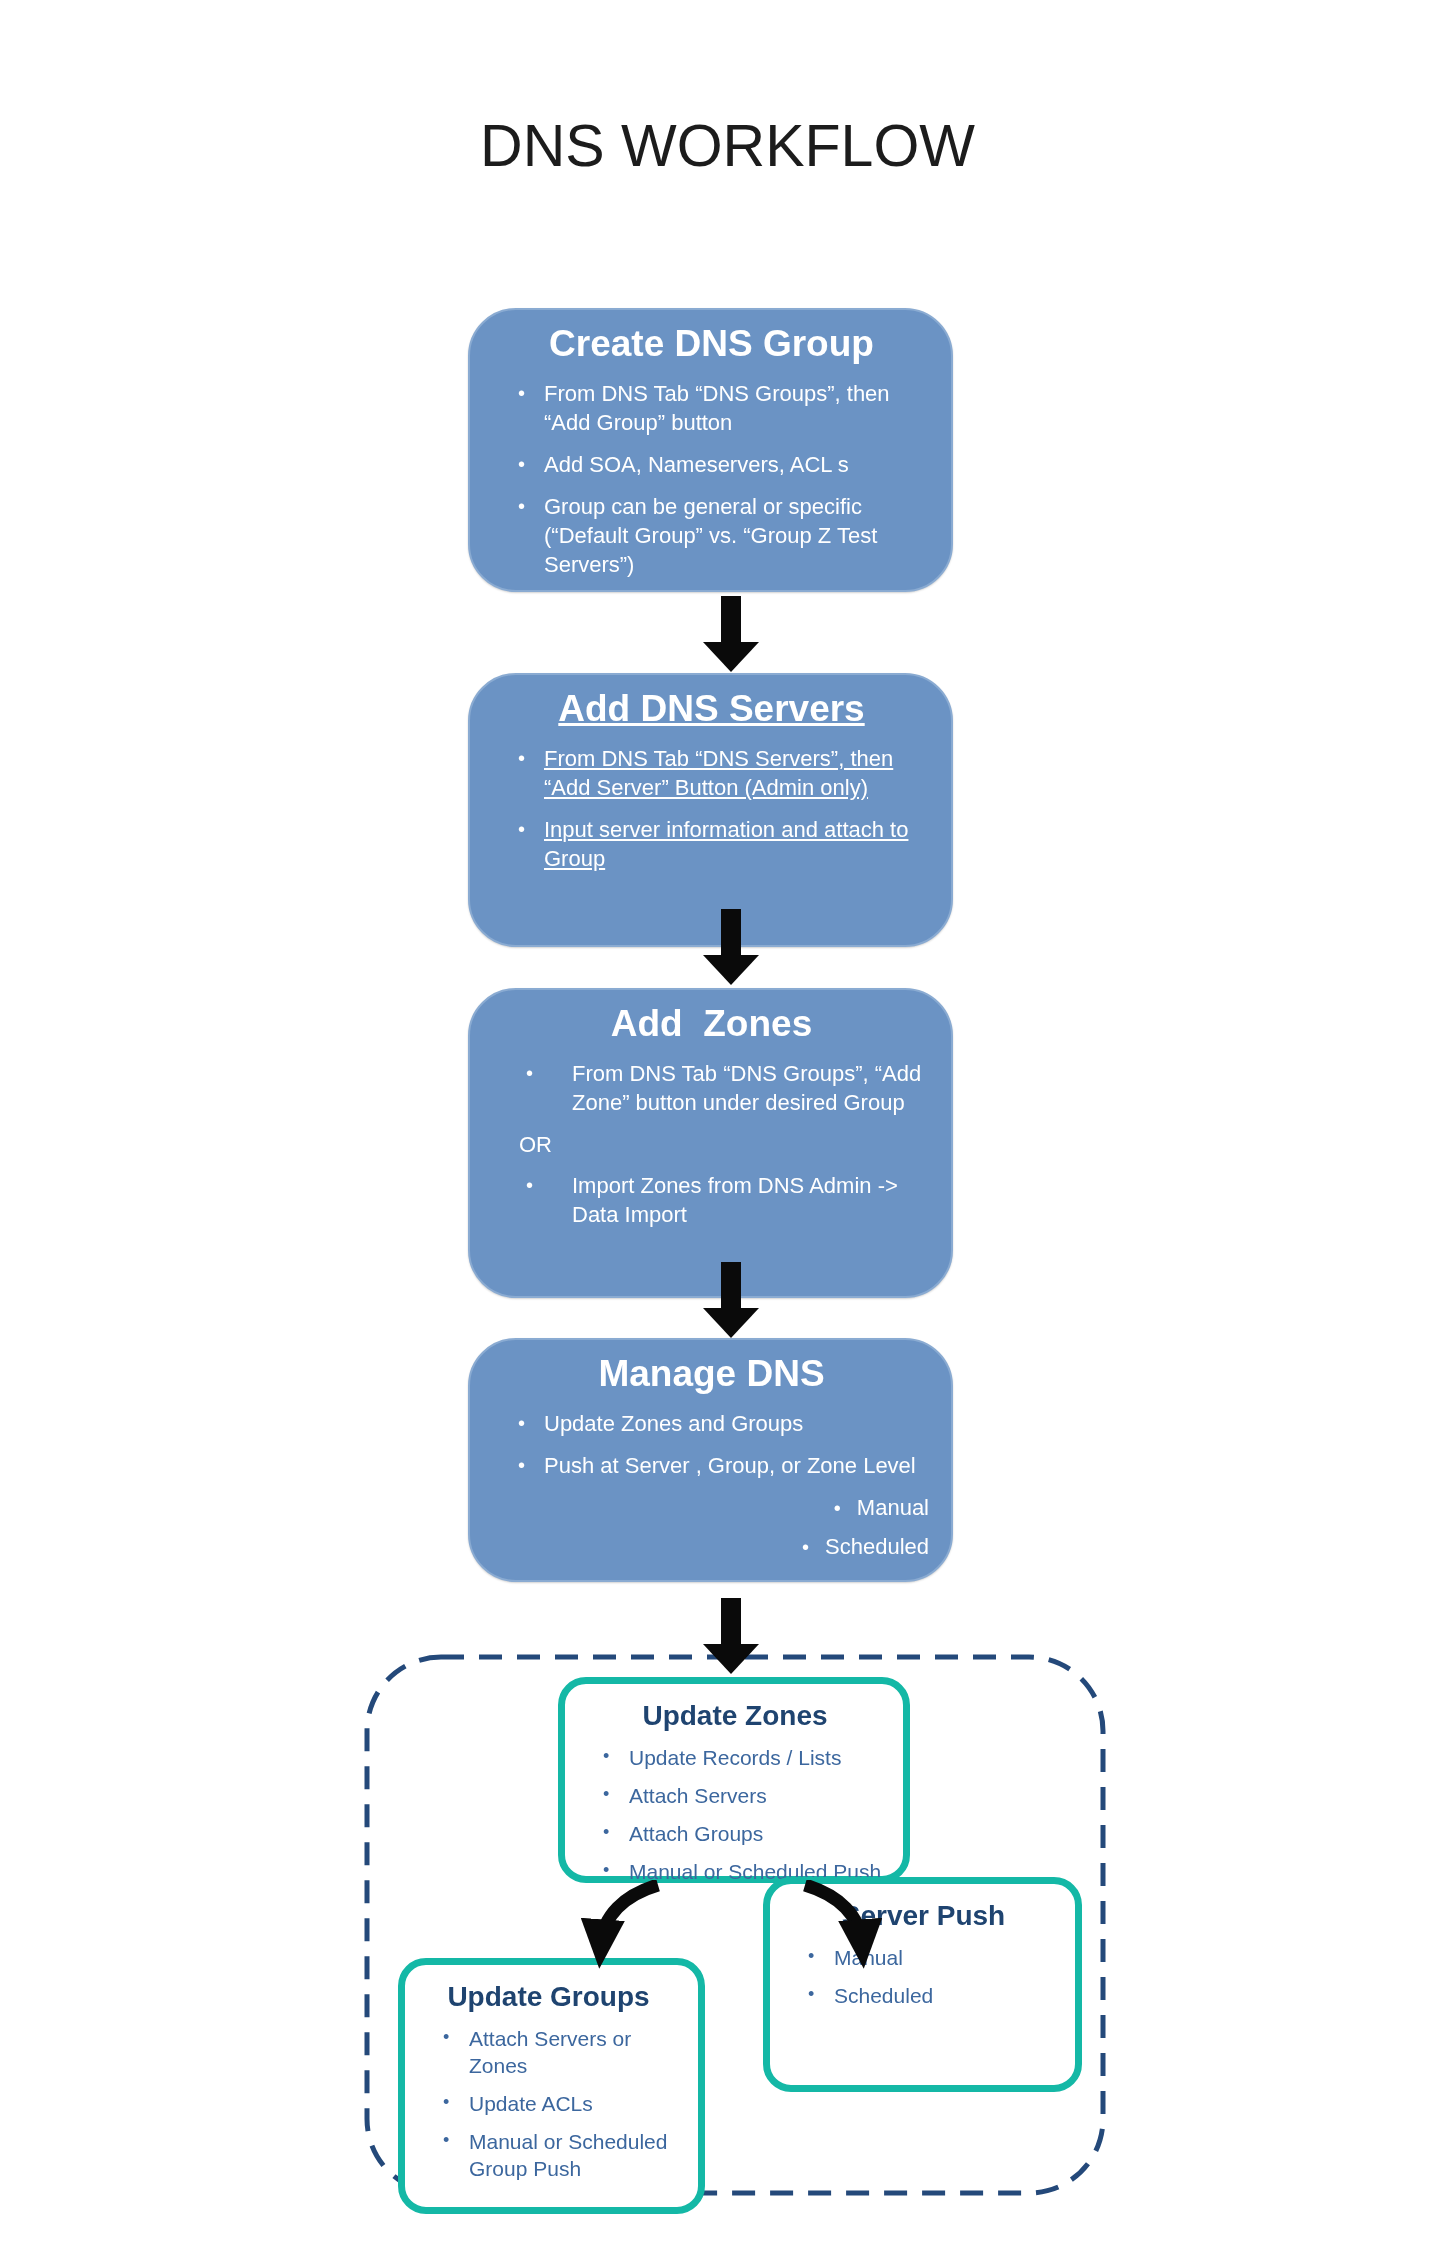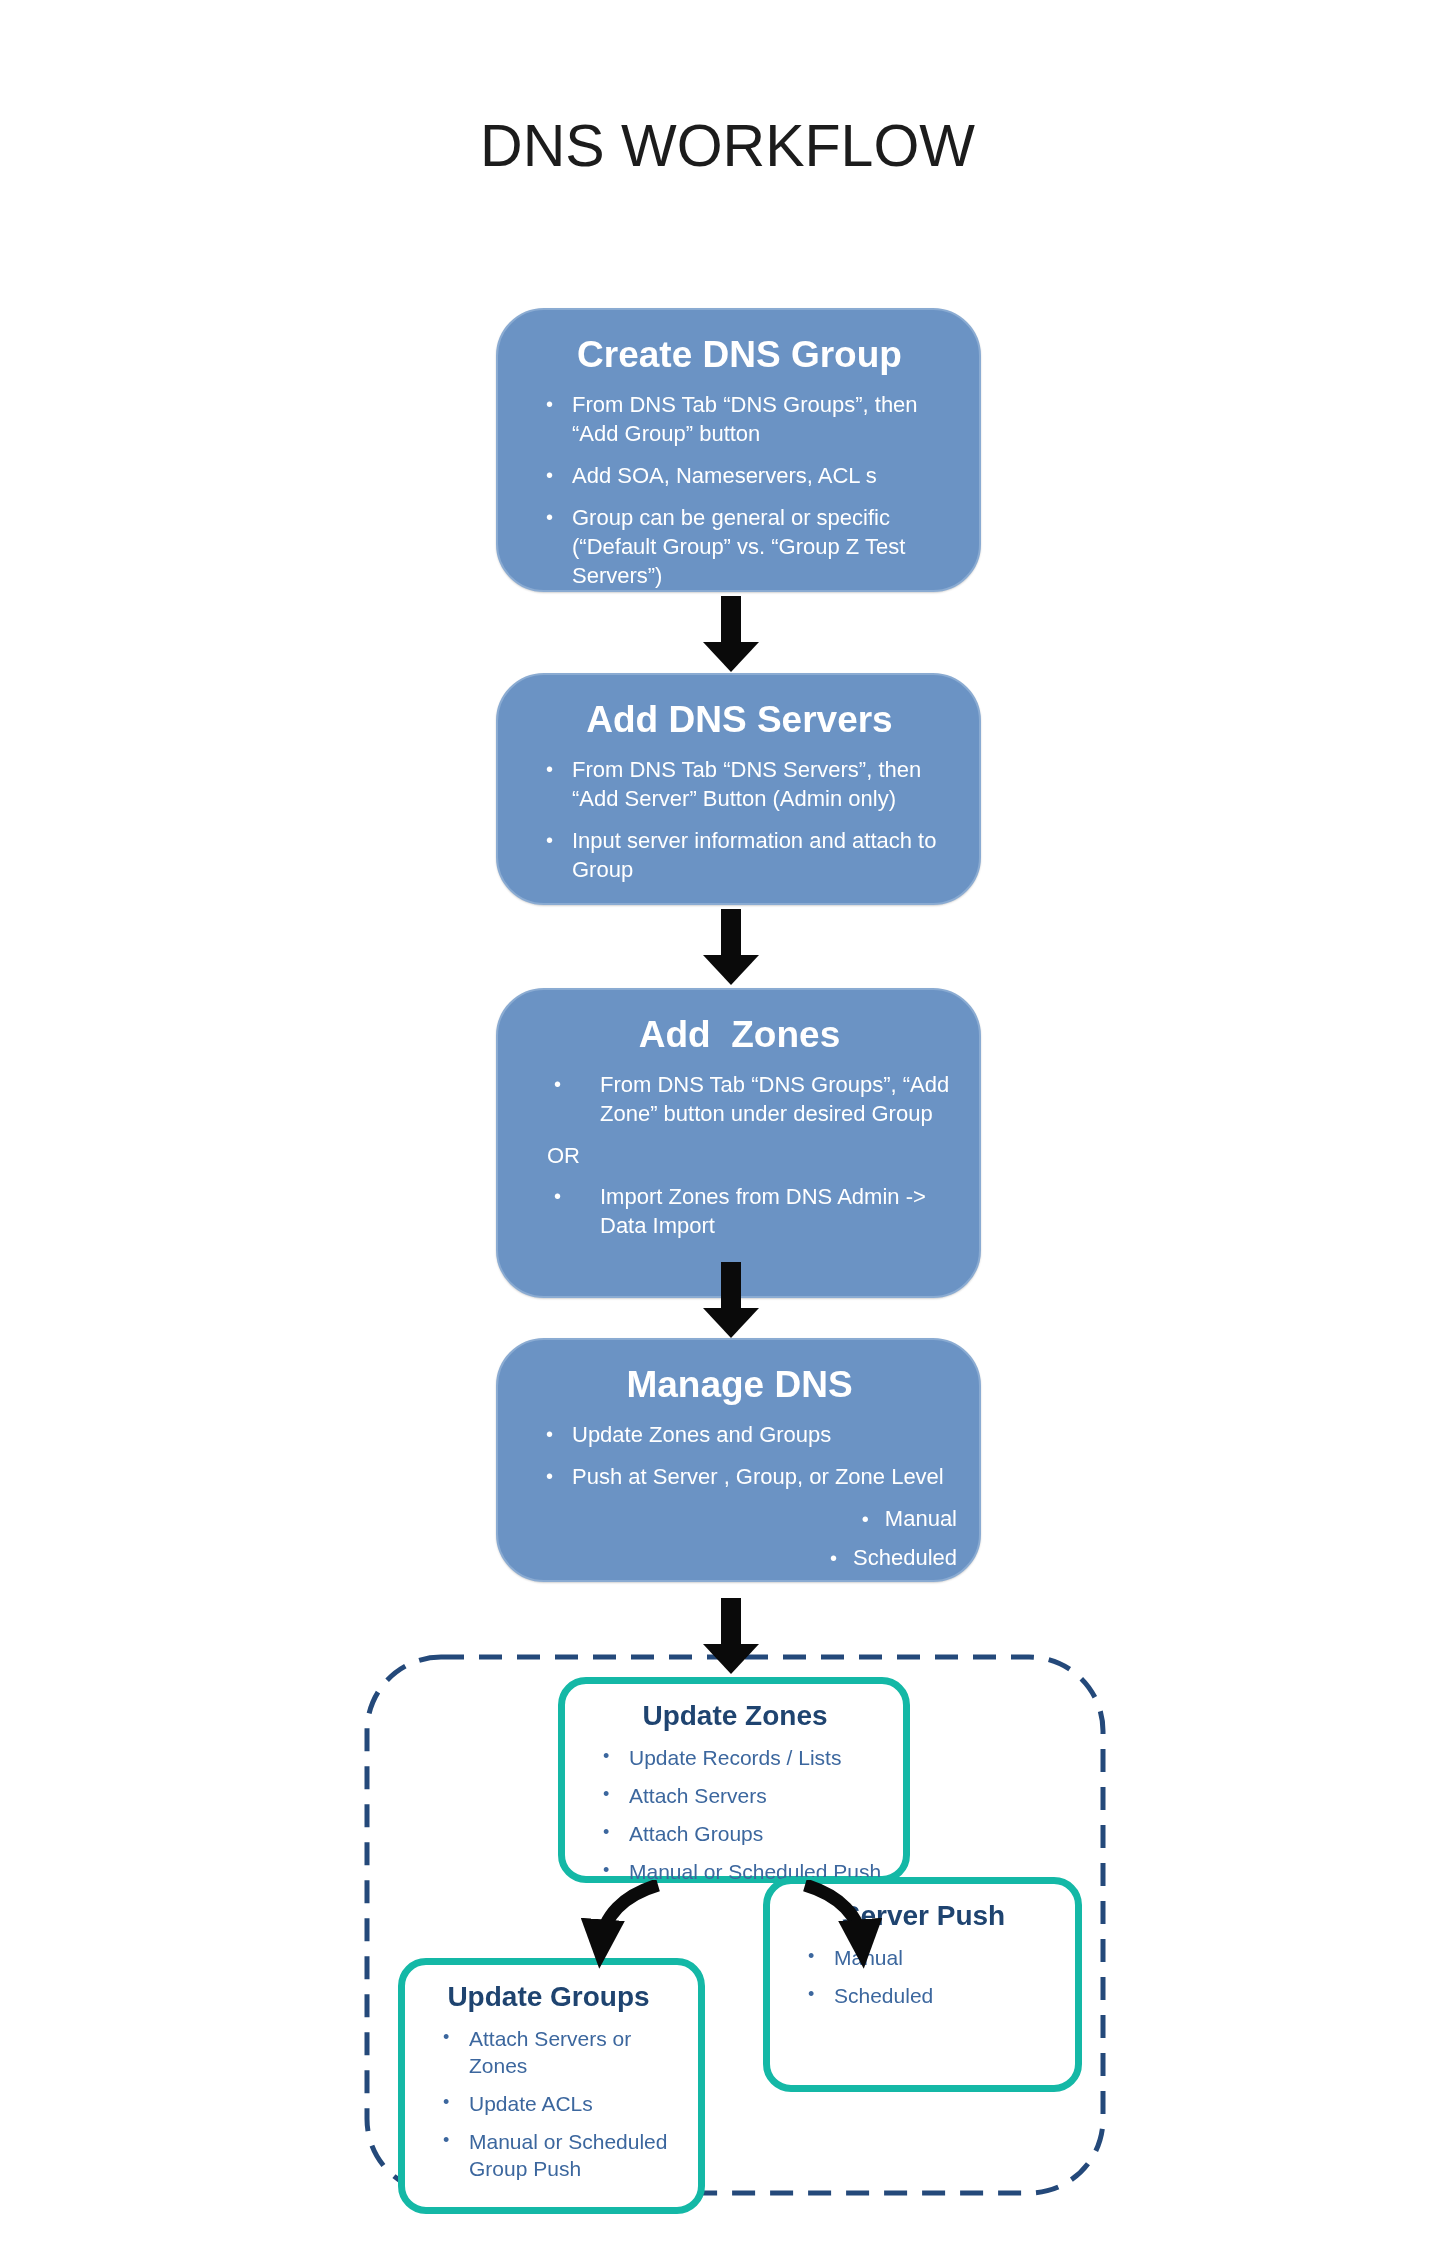--- a/index.html
+++ b/index.html
@@ -16,26 +16,26 @@
   
   .page-title {
     position:absolute; top:112px; left:0; width:1455px;
     text-align:center;
     font-size:59px; font-weight:400; letter-spacing:0px;
     color:#1c1c1c;
   }
 
   
   .bluebox {
-    position:absolute; left:496px; width:485px;
+    position:absolute; left:468px; width:485px;
     background:#6b93c4;
     border:2px solid #8aabd2;
     border-radius:48px;
     color:#ffffff;
-    padding:24px 22px 10px 24px;
+    padding:13px 22px 10px 24px;
     box-shadow:0 1px 2px rgba(0,0,0,0.18);
   }
   .bluebox h2 {
     text-align:center;
     font-size:37px; font-weight:700;
     color:#ffffff;
     white-space:pre-wrap;
     margin-bottom:14px;
   }
   .bluebox ul { list-style:none; margin-left:22px; margin-right:0; }
@@ -131,21 +131,21 @@
       <li class="nowrap"><span>Add SOA, Nameservers, ACL s</span></li>
       <li><span>Group can be general or specific (“Default Group” vs. “Group Z Test Servers”)</span></li>
     </ul>
   </section>
 
   <div class="flow-arrow z-top" style="top:596px;">
     <div class="stem"></div>
     <div class="head"></div>
   </div>
 
-  <section class="bluebox" style="top:673px; height:232px;">
+  <section class="bluebox" style="top:673px; height:274px;text-decoration:underline;">
     <h2>Add DNS Servers</h2>
     <ul>
       <li><span>From DNS Tab “DNS Servers”, then “Add Server” Button (Admin only)</span></li>
       <li><span>Input server information and attach to Group</span></li>
     </ul>
   </section>
 
   <div class="flow-arrow z-top" style="top:909px;">
     <div class="stem"></div>
     <div class="head"></div>

